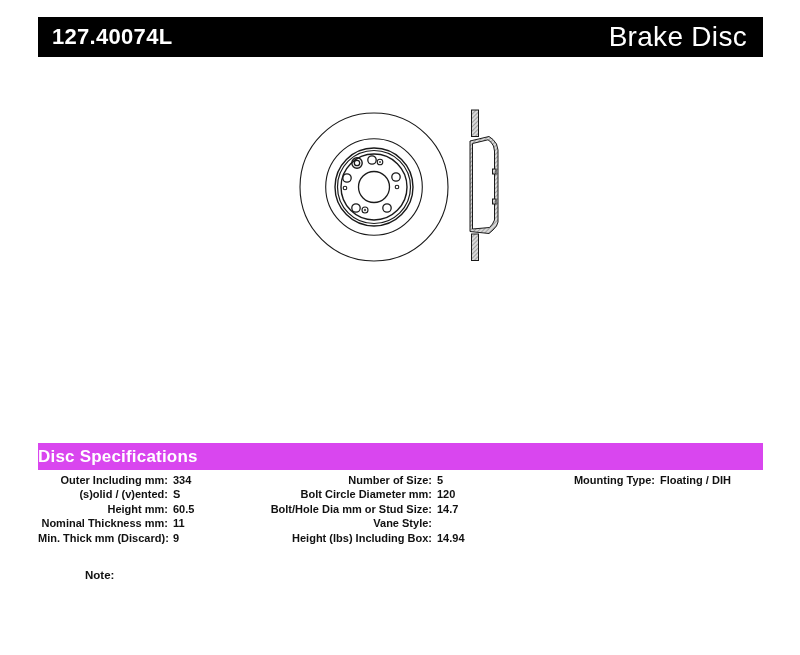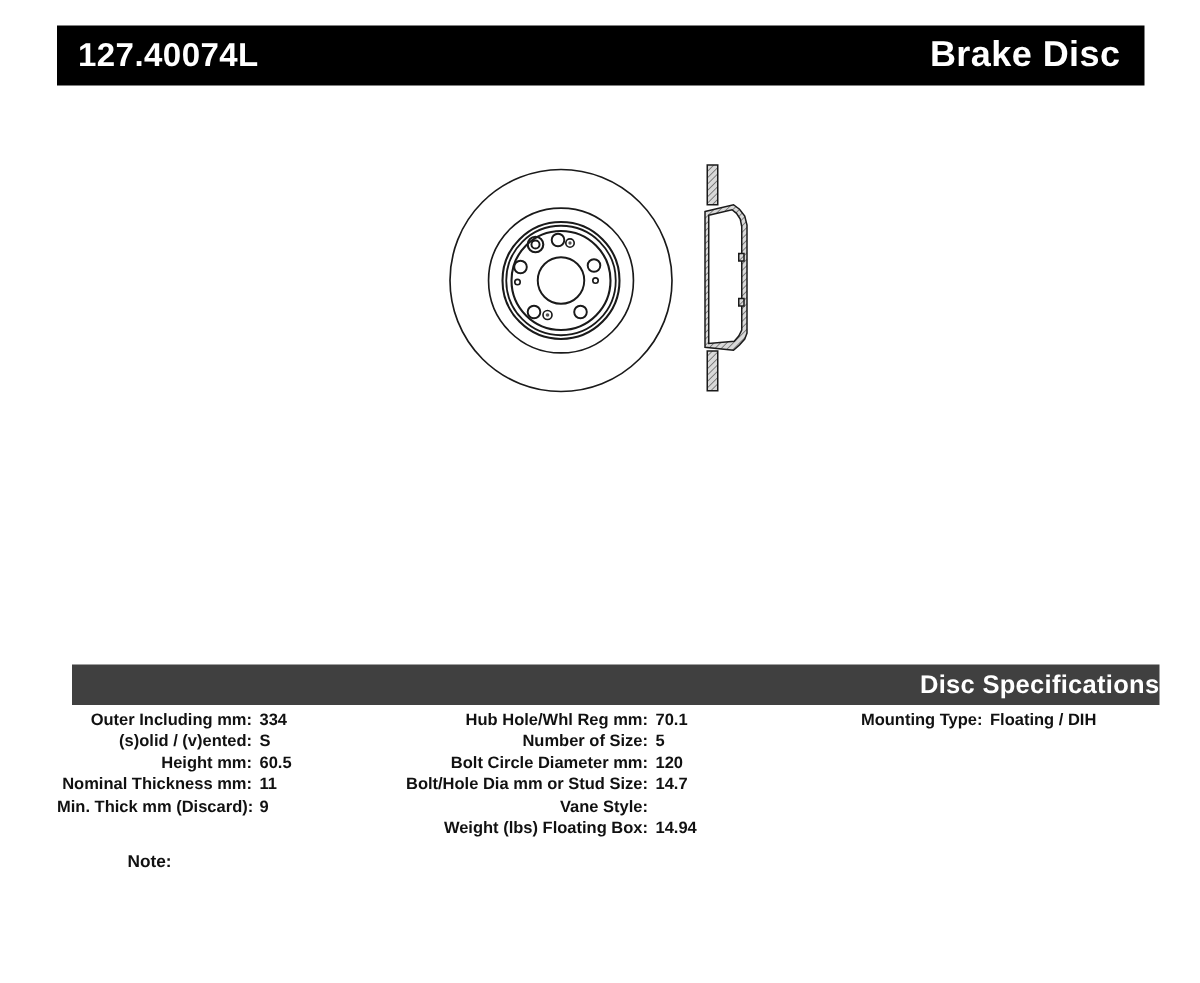--- a/index.html
+++ b/index.html
@@ -11,28 +11,28 @@
     color:#111;
     overflow:hidden;
   }
   .title-bar{
     position:absolute;left:38px;top:17px;width:725px;height:40px;
     background:#000;color:#fff;
     display:flex;align-items:center;justify-content:space-between;
     box-sizing:border-box;padding:0 16px 0 14px;
   }
   .title-bar .part-no{font-size:22px;font-weight:bold;letter-spacing:0.3px;}
-  .title-bar .product{font-size:24px;font-weight:bold;letter-spacing:0.3px;}
+  .title-bar .product{font-size:28px;font-weight:normal;letter-spacing:0.3px;}
   .drawing-wrap{
     position:absolute;left:285px;top:95px;width:230px;height:180px;
   }
   .spec-bar{
     position:absolute;left:38px;top:443px;width:725px;height:27px;
-    background:#404040;color:#fff;
-    display:flex;align-items:center;justify-content:flex-end;margin-left:10px;
+    background:#d946ef;color:#fff;
+    display:flex;align-items:center;justify-content:flex-start;
   }
   .spec-bar .spec-title{font-size:17px;font-weight:bold;letter-spacing:0.2px;}
   .spec-col{
     position:absolute;top:473px;
     font-size:11px;font-weight:bold;line-height:14.4px;
   }
   .spec-col.col-0{left:38px;}
   .spec-col.col-1{left:245px;}
   .spec-col.col-2{left:520px;}
   .spec-row{display:flex;white-space:nowrap;}
@@ -125,41 +125,37 @@
       <span class="spec-label">Nominal Thickness mm:</span>
       <span class="spec-value">11</span>
     </div>
     <div class="spec-row">
       <span class="spec-label">Min. Thick mm (Discard):</span>
       <span class="spec-value">9</span>
     </div>
   </div>
 <div class="spec-col col-1">
     <div class="spec-row">
-      <span class="spec-label">Hub Hole/Whl Reg mm:</span>
-      <span class="spec-value">70.1</span>
-    </div>
-    <div class="spec-row">
       <span class="spec-label">Number of Size:</span>
       <span class="spec-value">5</span>
     </div>
     <div class="spec-row">
       <span class="spec-label">Bolt Circle Diameter mm:</span>
       <span class="spec-value">120</span>
     </div>
     <div class="spec-row">
       <span class="spec-label">Bolt/Hole Dia mm or Stud Size:</span>
       <span class="spec-value">14.7</span>
     </div>
     <div class="spec-row">
       <span class="spec-label">Vane Style:</span>
       <span class="spec-value"></span>
     </div>
     <div class="spec-row">
-      <span class="spec-label">Weight (lbs) Floating Box:</span>
+      <span class="spec-label">Height (lbs) Including Box:</span>
       <span class="spec-value">14.94</span>
     </div>
   </div>
 <div class="spec-col col-2">
     <div class="spec-row">
       <span class="spec-label">Mounting Type:</span>
       <span class="spec-value">Floating / DIH</span>
     </div>
   </div>
 

